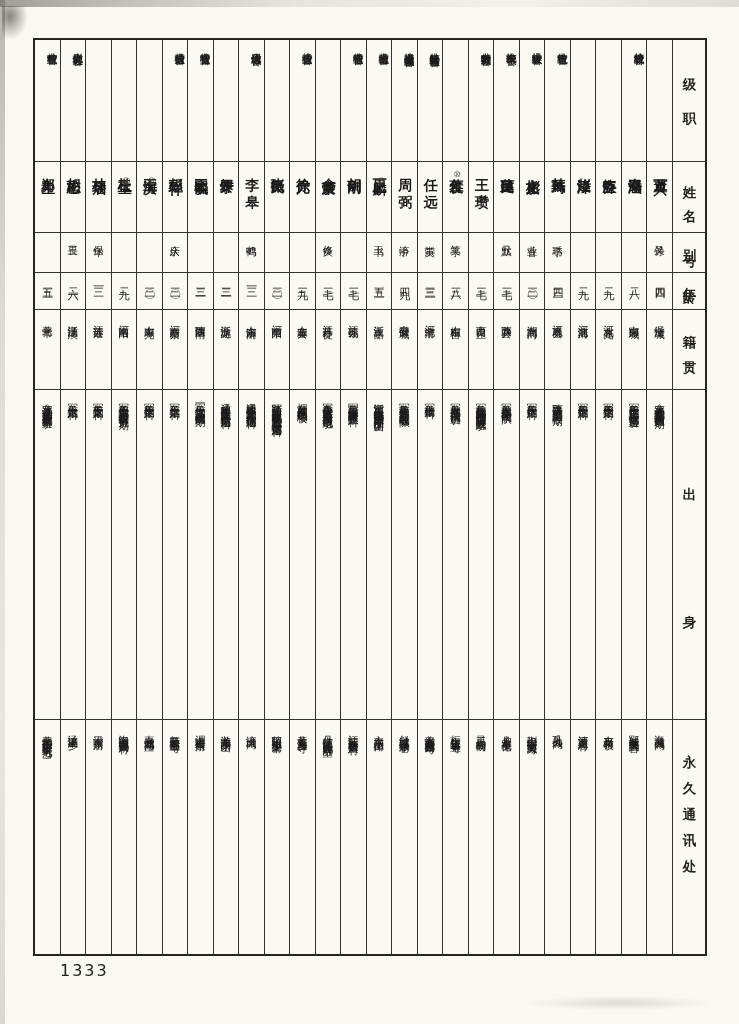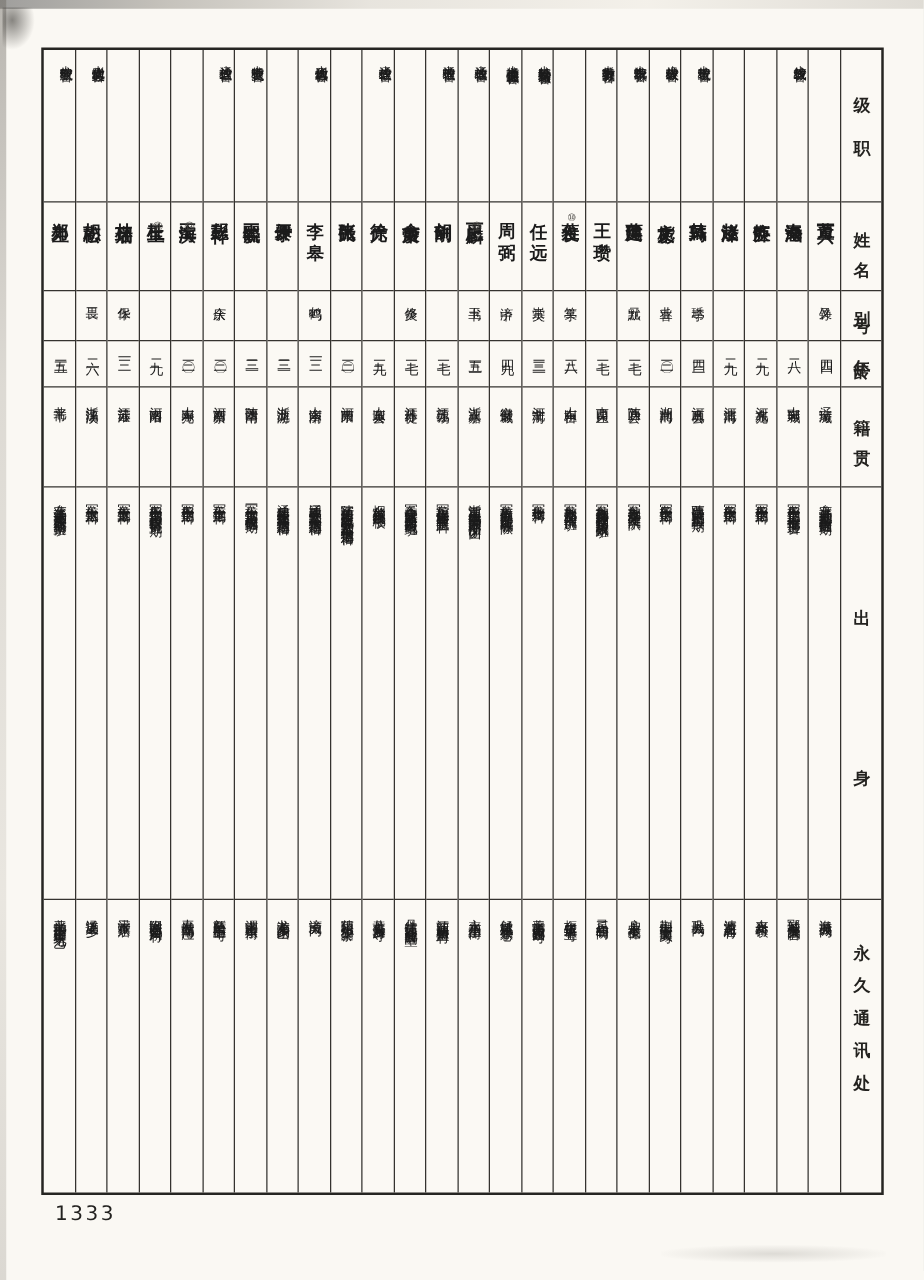--- a/index.html
+++ b/index.html
@@ -73,21 +73,21 @@
   }
   .h-rank  {padding-top:26px;letter-spacing:36px;}
   .h-name  {padding-top:12px;letter-spacing:24px;}
   .h-alias {padding-top:4px;letter-spacing:7px;}
   .h-age   {padding-top:3px;letter-spacing:3px;}
   .h-native{padding-top:14px;letter-spacing:26px;}
   .h-origin{padding-top:86px;letter-spacing:128px;}
   .h-addr  {padding-top:24px;letter-spacing:26px;}
 
   .pagenum{
-    position:absolute;left:44px;top:961px;
+    position:absolute;left:60px;top:961px;
     font-size:16px;letter-spacing:2px;color:#232220;
     font-family:"DejaVu Sans",sans-serif;
   }
 </style>
 </head>
 <body>
 
 <div class="page">
   <div class="edge-top"></div>
   <div class="edge-left"></div>

